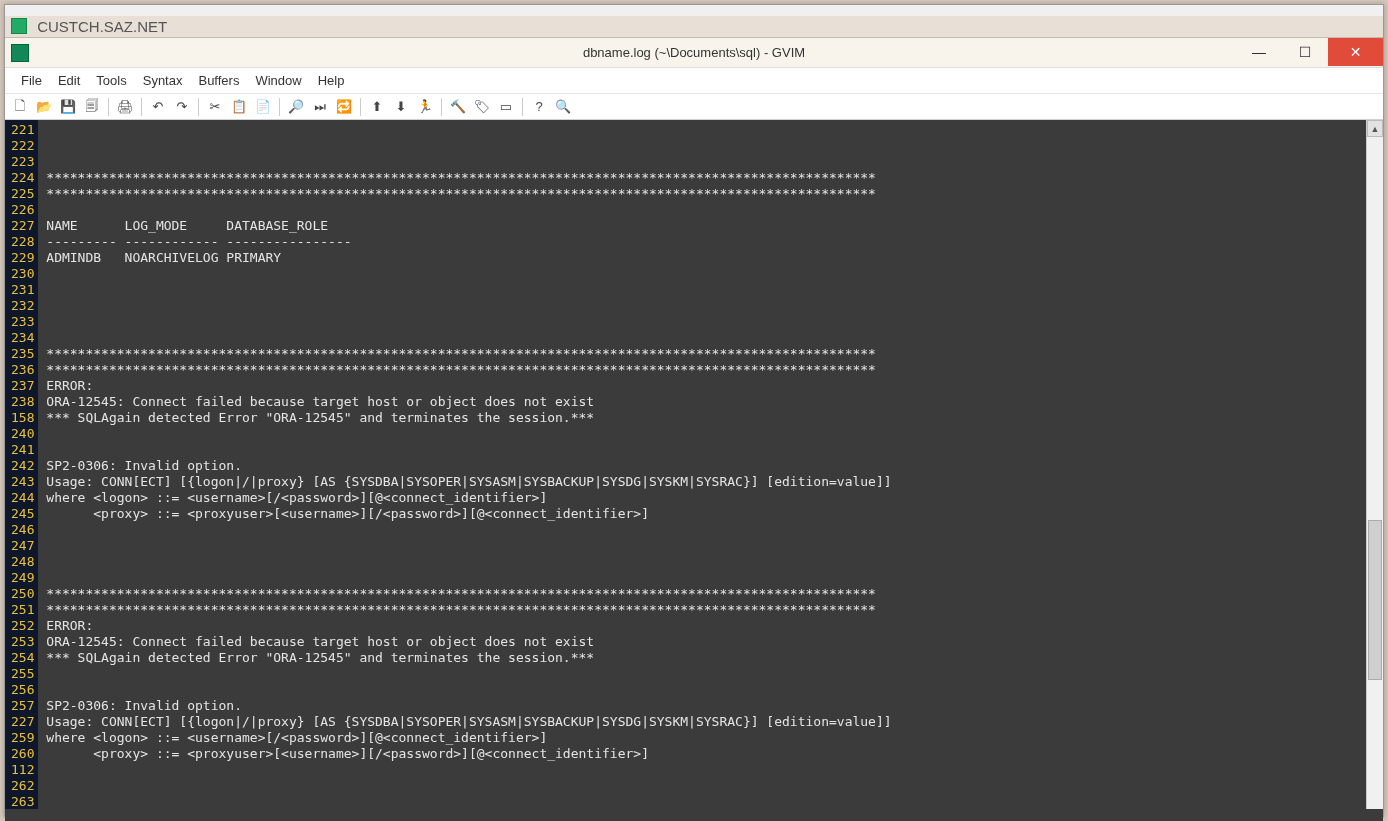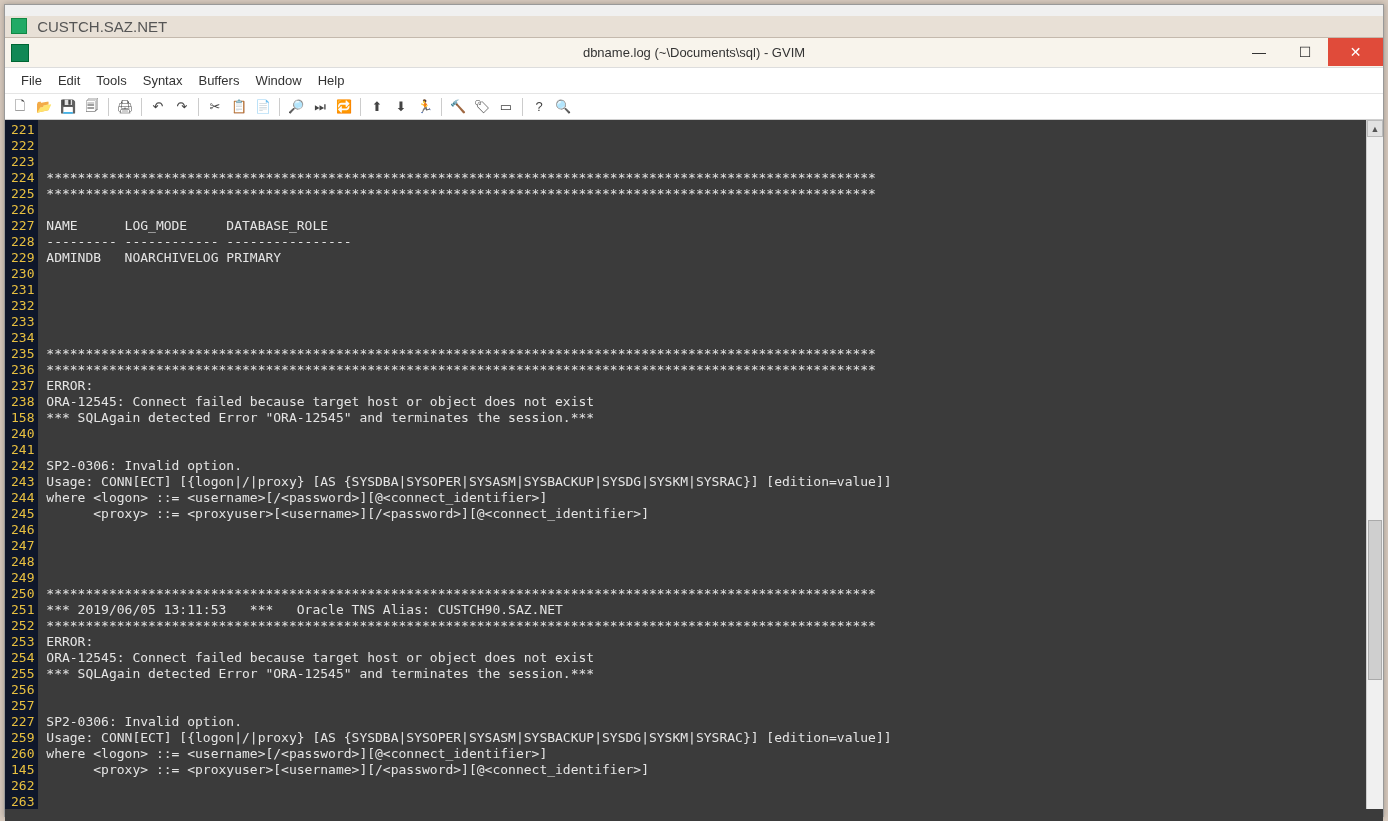--- a/index.html
+++ b/index.html
@@ -120,21 +120,21 @@
         <div>251</div>
         <div>252</div>
         <div>253</div>
         <div>254</div>
         <div>255</div>
         <div>256</div>
         <div>257</div>
         <div>227</div>
         <div>259</div>
         <div>260</div>
-        <div>145</div>
+        <div>112</div>
         <div>262</div>
         <div>263</div>
         <div>264</div>
       </div>
     <div class="content" id="content">
         <div> </div>
         <div> </div>
         <div> </div>
         <div> **********************************************************************************************************</div>
         <div> **********************************************************************************************************</div>
@@ -156,21 +156,20 @@
         <div> </div>
         <div> SP2-0306: Invalid option.</div>
         <div> Usage: CONN[ECT] [{logon|/|proxy} [AS {SYSDBA|SYSOPER|SYSASM|SYSBACKUP|SYSDG|SYSKM|SYSRAC}] [edition=value]]</div>
         <div> where &lt;logon&gt; ::= &lt;username&gt;[/&lt;password&gt;][@&lt;connect_identifier&gt;]</div>
         <div>       &lt;proxy&gt; ::= &lt;proxyuser&gt;[&lt;username&gt;][/&lt;password&gt;][@&lt;connect_identifier&gt;]</div>
         <div> </div>
         <div> </div>
         <div> </div>
         <div> </div>
         <div> **********************************************************************************************************</div>
-        <div> *** 2019/06/05 13:11:53   ***   Oracle TNS Alias: CUSTCH90.SAZ.NET</div>
         <div> **********************************************************************************************************</div>
         <div> ERROR:</div>
         <div> ORA-12545: Connect failed because target host or object does not exist</div>
         <div> *** SQLAgain detected Error "ORA-12545" and terminates the session.***</div>
         <div> </div>
         <div> </div>
         <div> SP2-0306: Invalid option.</div>
         <div> Usage: CONN[ECT] [{logon|/|proxy} [AS {SYSDBA|SYSOPER|SYSASM|SYSBACKUP|SYSDG|SYSKM|SYSRAC}] [edition=value]]</div>
         <div> where &lt;logon&gt; ::= &lt;username&gt;[/&lt;password&gt;][@&lt;connect_identifier&gt;]</div>
         <div>       &lt;proxy&gt; ::= &lt;proxyuser&gt;[&lt;username&gt;][/&lt;password&gt;][@&lt;connect_identifier&gt;]</div>

